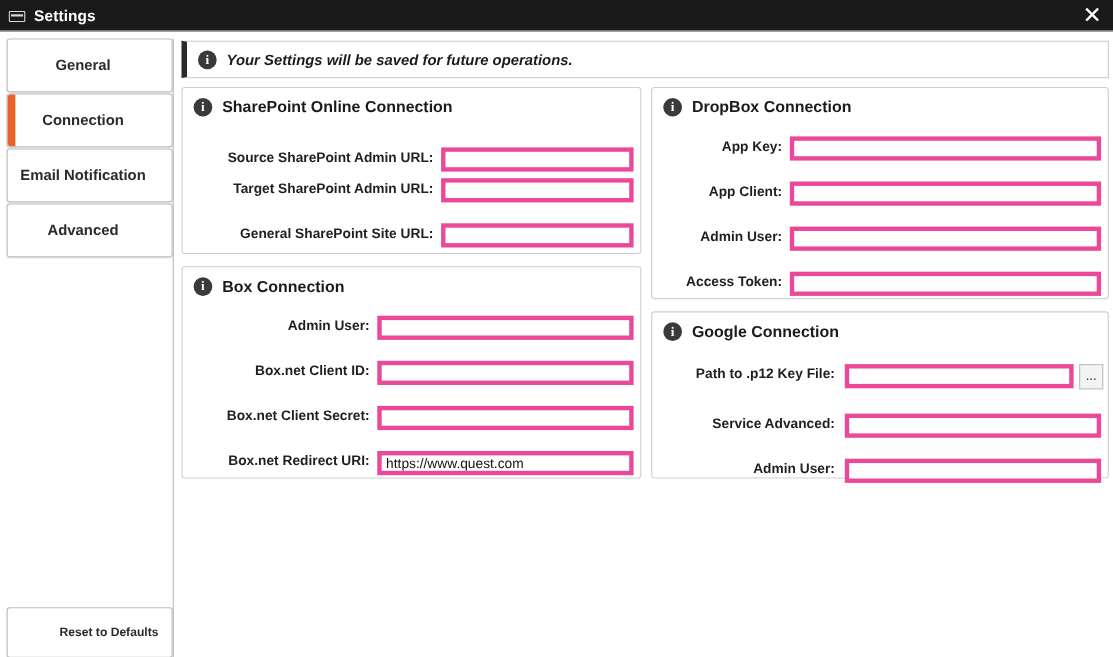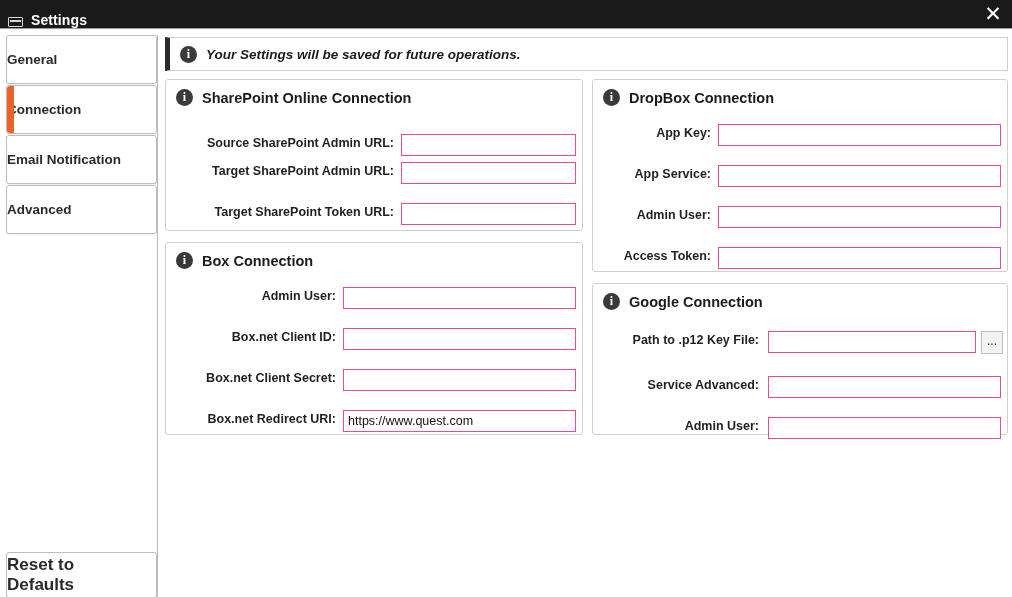--- a/index.html
+++ b/index.html
@@ -10,21 +10,21 @@
     background: #ffffff;
     font-family: "Liberation Sans", sans-serif;
   }
 
   
   .titlebar {
     position: absolute; left: 0; top: 0;
     width: 1012px; height: 28px;
     background: #1a1a1a;
     color: #ffffff;
-    display: flex; align-items: flex-end;
+    display: flex; align-items: center;
   }
   .titlebar-icon {
     margin-left: 8px; margin-right: 7px;
     width: 16px; height: 14px;
     position: relative;
   }
   .titlebar-icon .box {
     position: absolute; left: 0; top: 3px;
     width: 15px; height: 10px;
     border: 1.5px solid #d8d8d8;
@@ -64,21 +64,21 @@
   }
   .nav-item {
     position: relative;
     width: 151px; height: 49px;
     background: #ffffff;
     border: 1px solid #bdbdbd;
     border-radius: 3px;
     margin-bottom: 1px;
     display: flex;
     align-items: center;
-    justify-content: flex-start;
+    justify-content: center;
     padding-right: 12px;
     font-size: 13.5px;
     font-weight: bold;
     color: #2a2a2a;
     cursor: pointer;
     box-shadow: 0 1px 1px rgba(0,0,0,.06);
   }
   .nav-item.selected::before {
     content: "";
     position: absolute; left: 0px; top: 0px;
@@ -87,21 +87,21 @@
     border-radius: 3px 0 0 3px;
   }
   .nav-reset {
     position: absolute; left: 0; bottom: 0;
     width: 151px; height: 46px;
     background: #ffffff;
     border: 1px solid #bdbdbd;
     border-radius: 3px;
     display: flex; align-items: center; justify-content: flex-end;
     padding-right: 12px;
-    font-size: 17px; font-weight: bold; color: #2a2a2a;
+    font-size: 11px; font-weight: bold; color: #2a2a2a;
     cursor: pointer;
     box-shadow: 0 1px 1px rgba(0,0,0,.06);
   }
 
   
   .content {
     position: absolute; left: 165px; top: 6px;
     width: 845px; height: 563px;
   }
 
@@ -145,21 +145,21 @@
 
   .field { position: absolute; height: 22px; }
   .field-label {
     position: absolute; right: 0; top: 2px;
     font-size: 12.5px; font-weight: bold; color: #1f1f1f;
     white-space: nowrap;
   }
   .field-input {
     position: absolute; top: 0;
     height: 22px;
-    border: 1px solid #ec4899;
+    border: 4px solid #ec4899;
     background: #ffffff;
     font-size: 12.5px;
     color: #111111;
     padding: 0 4px;
     font-family: "Liberation Sans", sans-serif;
     outline: none;
   }
   .browse-btn {
     position: absolute; top: 0;
     width: 22px; height: 23px;
@@ -219,21 +219,21 @@
         <span class="field-label" style="right:180px;">Source SharePoint Admin URL:</span>
         <input class="field-input" style="left: 225px; width: 175px;" value="">
       </div>
 
       <div class="field" style="left:10px; top:82px; width:398px;">
         <span class="field-label" style="right:180px;">Target SharePoint Admin URL:</span>
         <input class="field-input" style="left: 225px; width: 175px;" value="">
       </div>
 
       <div class="field" style="left:10px; top:123px; width:398px;">
-        <span class="field-label" style="right:180px;">Target SharePoint Token URL:</span>
+        <span class="field-label" style="right:180px;">General SharePoint Site URL:</span>
         <input class="field-input" style="left: 225px; width: 175px;" value="">
       </div>
     </div>
 
     <div class="panel" style="left:0px; top:207px; width:418px; height:193px;">
       <div class="panel-title">
         <span class="info-icon">i</span>
         <span class="t">Box Connection</span>
       </div>
 
@@ -263,21 +263,21 @@
         <span class="info-icon">i</span>
         <span class="t">DropBox Connection</span>
       </div>
 
       <div class="field" style="left:10px; top:44px; width:396px;">
         <span class="field-label" style="right:288px;">App Key:</span>
         <input class="field-input" style="left: 115px; width: 283px;" value="">
       </div>
 
       <div class="field" style="left:10px; top:85px; width:396px;">
-        <span class="field-label" style="right:288px;">App Service:</span>
+        <span class="field-label" style="right:288px;">App Client:</span>
         <input class="field-input" style="left: 115px; width: 283px;" value="">
       </div>
 
       <div class="field" style="left:10px; top:126px; width:396px;">
         <span class="field-label" style="right:288px;">Admin User:</span>
         <input class="field-input" style="left: 115px; width: 283px;" value="">
       </div>
 
       <div class="field" style="left:10px; top:167px; width:396px;">
         <span class="field-label" style="right:288px;text-align:center;">Access Token:</span>

